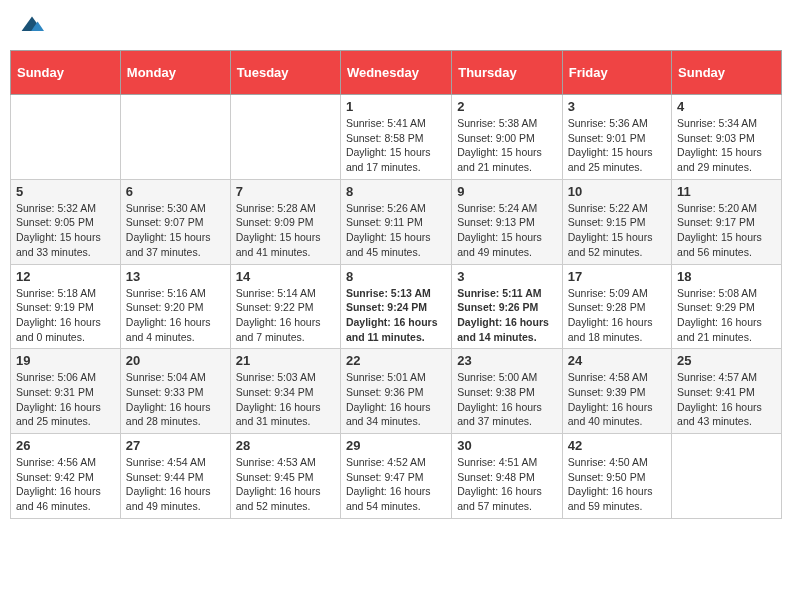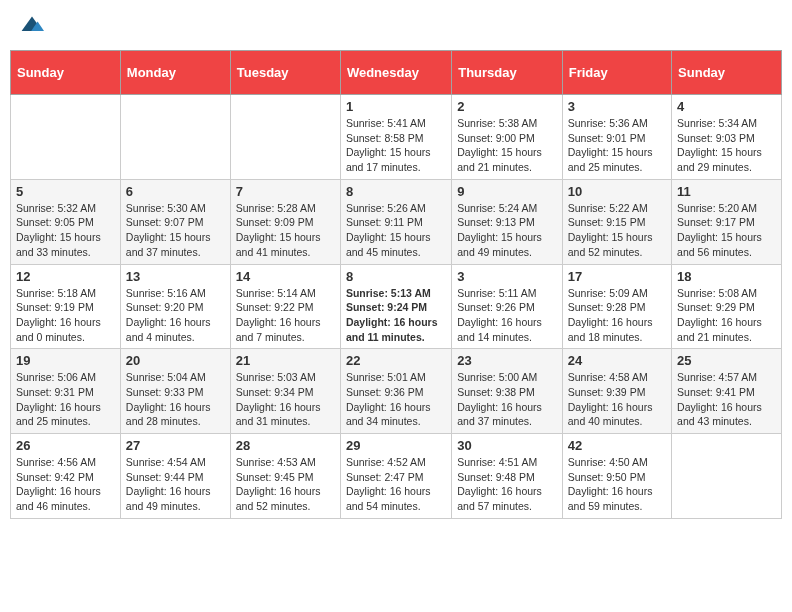--- a/index.html
+++ b/index.html
@@ -233,21 +233,21 @@
         </td>
         <td>
           <div class="day-number">8</div>
           <div class="day-info" style="white-space: pre-line; font-weight: bold;">Sunrise: 5:13 AM
 Sunset: 9:24 PM
 Daylight: 16 hours
 and 11 minutes.</div>
         </td>
         <td>
           <div class="day-number">3</div>
-          <div class="day-info" style="white-space: pre-line;">Sunrise: 5:11 AM
+          <div class="day-info" style="white-space: pre-line; font-weight: bold;">Sunrise: 5:11 AM
 Sunset: 9:26 PM
 Daylight: 16 hours
 and 14 minutes.</div>
         </td>
         <td>
           <div class="day-number">17</div>
           <div class="day-info" style="white-space: pre-line;">Sunrise: 5:09 AM
 Sunset: 9:28 PM
 Daylight: 16 hours
 and 18 minutes.</div>
@@ -329,21 +329,21 @@
         <td>
           <div class="day-number">28</div>
           <div class="day-info" style="white-space: pre-line;">Sunrise: 4:53 AM
 Sunset: 9:45 PM
 Daylight: 16 hours
 and 52 minutes.</div>
         </td>
         <td>
           <div class="day-number">29</div>
           <div class="day-info" style="white-space: pre-line;">Sunrise: 4:52 AM
-Sunset: 2:47 PM
+Sunset: 9:47 PM
 Daylight: 16 hours
 and 54 minutes.</div>
         </td>
         <td>
           <div class="day-number">30</div>
           <div class="day-info" style="white-space: pre-line;">Sunrise: 4:51 AM
 Sunset: 9:48 PM
 Daylight: 16 hours
 and 57 minutes.</div>
         </td>

